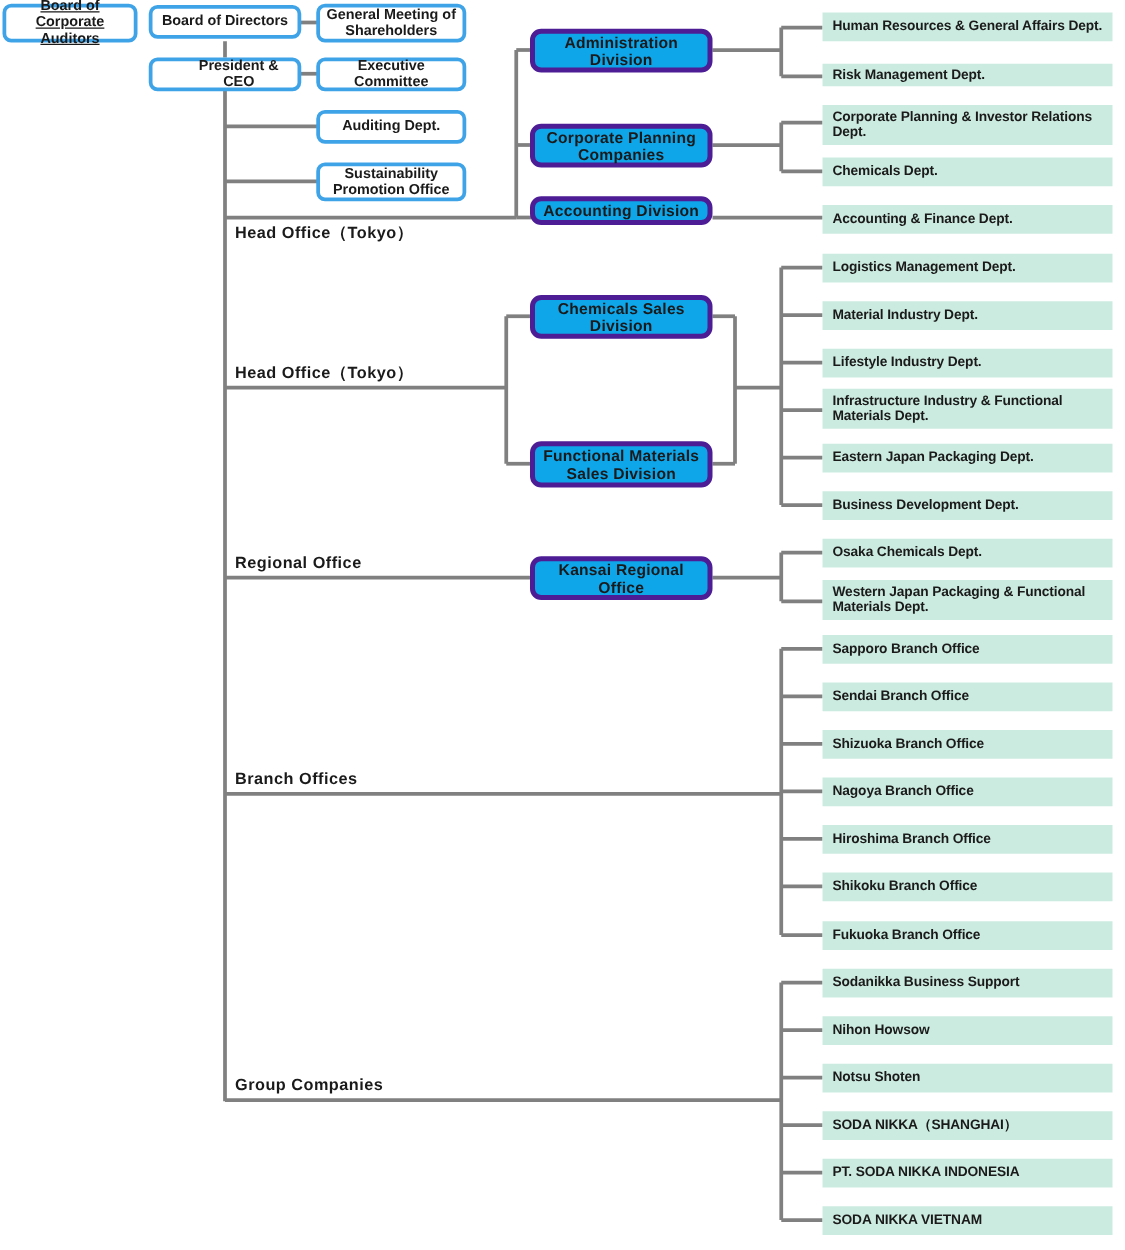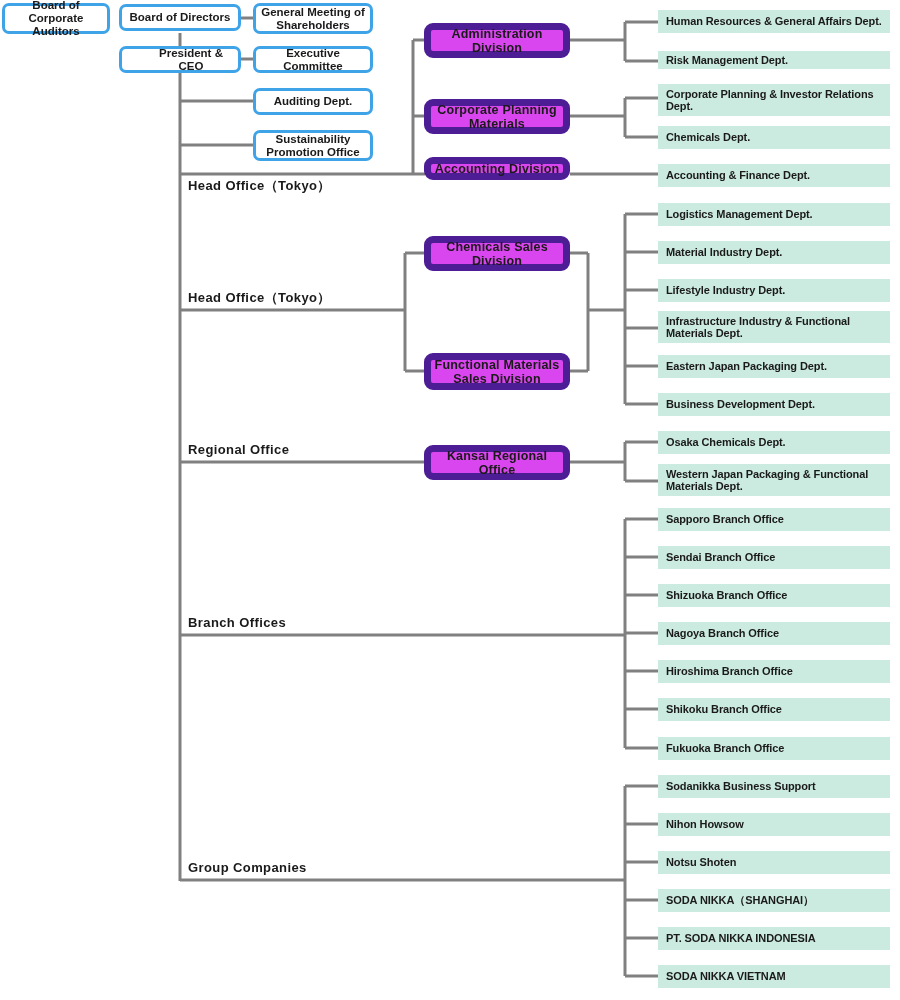--- a/index.html
+++ b/index.html
@@ -38,22 +38,22 @@
   .blue-box {
     background: #ffffff;
     border: 3px solid #3FA3E8;
     border-radius: 7px;
     font-size: 11.5px;
     font-weight: bold;
     padding: 1px 3px;
   }
   
   .teal-box {
-    background: #d946ef;
-    border: 7px solid #4c1d95;
+    background: #0ea5e9;
+    border: 4px solid #4c1d95;
     border-radius: 9px;
     font-size: 12.5px;
     font-weight: bold;
     padding: 1px 3px;
     letter-spacing: 0.2px;
   }
   
   .mint-bar {
     background: #CCEBE0;
     border: none;
@@ -158,21 +158,21 @@
       <line x1="625" y1="786" x2="625" y2="976"></line>
       <line x1="625" y1="786" x2="658" y2="786"></line>
       <line x1="625" y1="824" x2="658" y2="824"></line>
       <line x1="625" y1="862" x2="658" y2="862"></line>
       <line x1="625" y1="900" x2="658" y2="900"></line>
       <line x1="625" y1="938" x2="658" y2="938"></line>
       <line x1="625" y1="976" x2="658" y2="976"></line>
     </g>
   </svg>
 
-  <div class="node blue-box" style="left:2px; top:3px; width:108px; height:31px;">Board of Corporate Auditors</div>
+  <div class="node blue-box" style="left:2px; top:3px; width:108px; height:31px;text-decoration:underline;">Board of Corporate Auditors</div>
 
   <div class="node blue-box" style="left:119px; top:4px; width:122px; height:27px;">Board of Directors</div>
 
   <div class="node blue-box" style="left:253px; top:3px; width:120px; height:31px;">General Meeting of Shareholders</div>
 
   <div class="node blue-box" style="left:119px; top:46px; width:122px; height:27px;padding-left:25px;">President &amp; CEO</div>
 
   <div class="node blue-box" style="left:253px; top:46px; width:120px; height:27px;">Executive Committee</div>
 
   <div class="node blue-box" style="left:253px; top:88px; width:120px; height:27px;">Auditing Dept.</div>
@@ -184,21 +184,21 @@
   <div class="node caption" style="left:188px; top:288px; width:230px; height:20px;">Head Office（Tokyo）</div>
 
   <div class="node caption" style="left:188px; top:440px; width:230px; height:20px;">Regional Office</div>
 
   <div class="node caption" style="left:188px; top:613px; width:230px; height:20px;">Branch Offices</div>
 
   <div class="node caption" style="left:188px; top:858px; width:230px; height:20px;">Group Companies</div>
 
   <div class="node teal-box" style="left:424px; top:23px; width:146px; height:35px;">Administration  Division</div>
 
-  <div class="node teal-box" style="left:424px; top:99px; width:146px; height:35px;">Corporate Planning Materials</div>
+  <div class="node teal-box" style="left:424px; top:99px; width:146px; height:35px;">Corporate Planning Companies</div>
 
   <div class="node teal-box" style="left:424px; top:157px; width:146px; height:23px;">Accounting  Division</div>
 
   <div class="node teal-box" style="left:424px; top:236px; width:146px; height:35px;">Chemicals  Sales Division</div>
 
   <div class="node teal-box" style="left:424px; top:353px; width:146px; height:37px;">Functional Materials Sales Division</div>
 
   <div class="node teal-box" style="left:424px; top:445px; width:146px; height:35px;">Kansai Regional  Office</div>
 
   <div class="node mint-bar" style="left:658px; top:10px; width:232px; height:23px;">Human Resources &amp; General Affairs Dept.</div>

